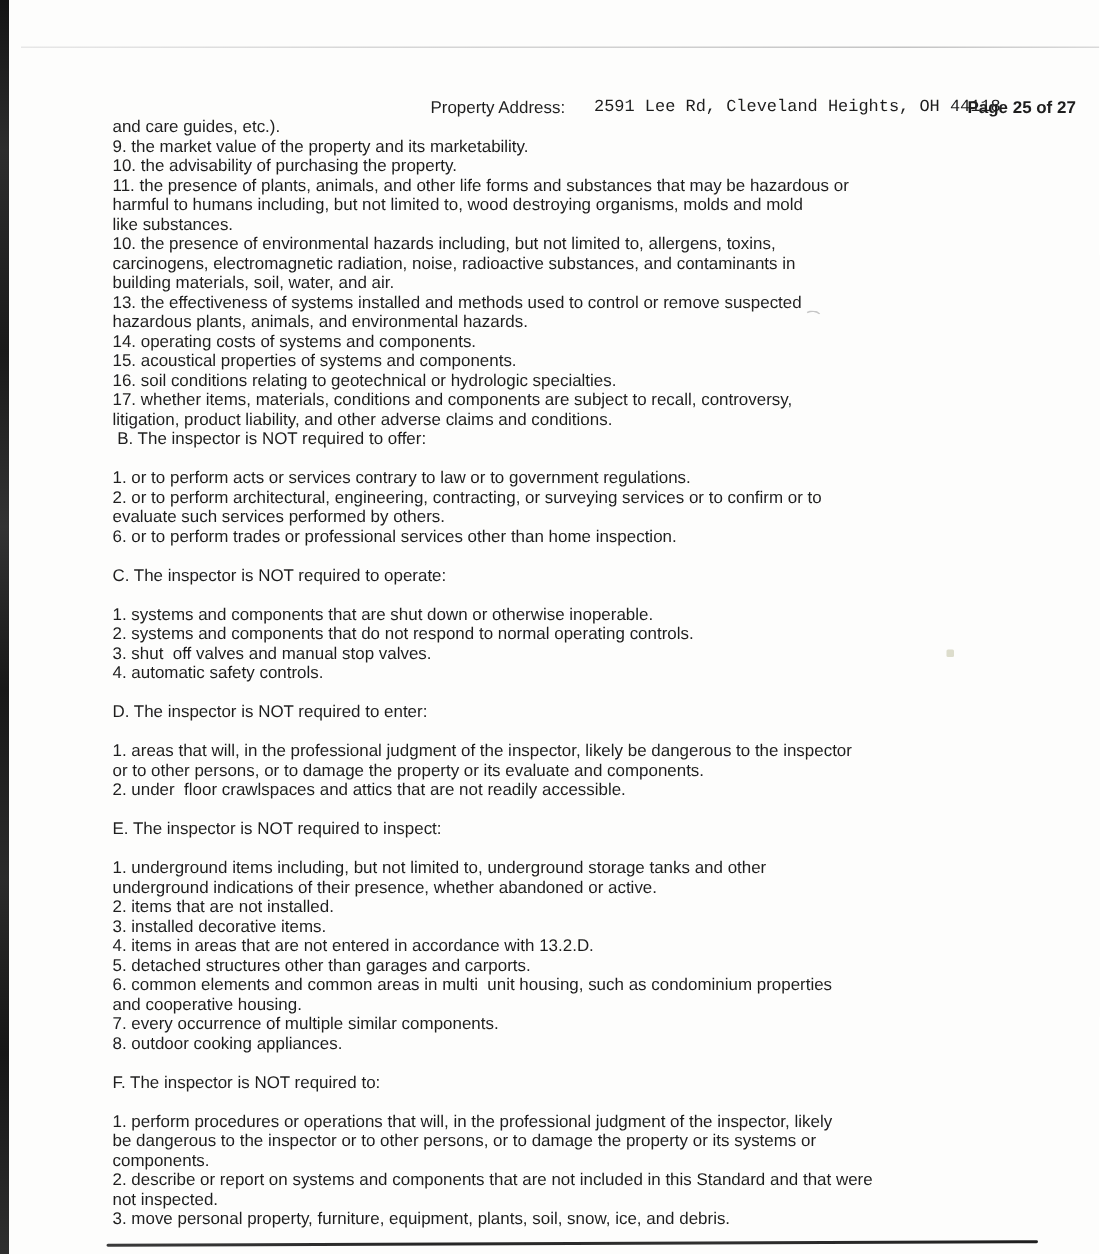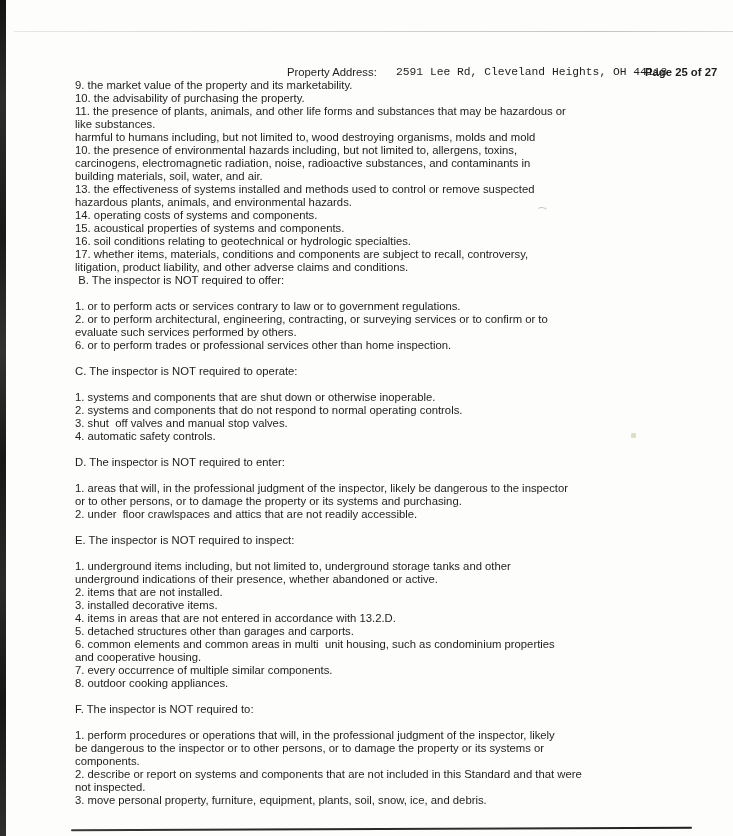--- a/index.html
+++ b/index.html
@@ -91,25 +91,26 @@
   <div class="scan-edge"></div>
   <div class="top-rule"></div>
 
   <div class="header">
     <span class="lbl">Property Address:</span>
     <span class="val">2591 Lee Rd, Cleveland Heights, OH 44118</span>
     <span class="page-num">Page 25 of 27</span>
   </div>
 
   <div class="body-text" id="doc-body">
+      <div class="line">and care guides, etc.).</div>
       <div class="line">9. the market value of the property and its marketability.</div>
       <div class="line">10. the advisability of purchasing the property.</div>
       <div class="line">11. the presence of plants, animals, and other life forms and substances that may be hazardous or</div>
+      <div class="line">harmful to humans including, but not limited to, wood destroying organisms, molds and mold</div>
       <div class="line">like substances.</div>
-      <div class="line">harmful to humans including, but not limited to, wood destroying organisms, molds and mold</div>
       <div class="line">10. the presence of environmental hazards including, but not limited to, allergens, toxins,</div>
       <div class="line">carcinogens, electromagnetic radiation, noise, radioactive substances, and contaminants in</div>
       <div class="line">building materials, soil, water, and air.</div>
       <div class="line">13. the effectiveness of systems installed and methods used to control or remove suspected</div>
       <div class="line">hazardous plants, animals, and environmental hazards.</div>
       <div class="line">14. operating costs of systems and components.</div>
       <div class="line">15. acoustical properties of systems and components.</div>
       <div class="line">16. soil conditions relating to geotechnical or hydrologic specialties.</div>
       <div class="line">17. whether items, materials, conditions and components are subject to recall, controversy,</div>
       <div class="line">litigation, product liability, and other adverse claims and conditions.</div>
@@ -123,21 +124,21 @@
       <div class="line">C. The inspector is NOT required to operate:</div>
       <div class="line"> </div>
       <div class="line">1. systems and components that are shut down or otherwise inoperable.</div>
       <div class="line">2. systems and components that do not respond to normal operating controls.</div>
       <div class="line">3. shut  off valves and manual stop valves.</div>
       <div class="line">4. automatic safety controls.</div>
       <div class="line"> </div>
       <div class="line">D. The inspector is NOT required to enter:</div>
       <div class="line"> </div>
       <div class="line">1. areas that will, in the professional judgment of the inspector, likely be dangerous to the inspector</div>
-      <div class="line">or to other persons, or to damage the property or its systems and purchasing.</div>
+      <div class="line">or to other persons, or to damage the property or its evaluate and components.</div>
       <div class="line">2. under  floor crawlspaces and attics that are not readily accessible.</div>
       <div class="line"> </div>
       <div class="line">E. The inspector is NOT required to inspect:</div>
       <div class="line"> </div>
       <div class="line">1. underground items including, but not limited to, underground storage tanks and other</div>
       <div class="line">underground indications of their presence, whether abandoned or active.</div>
       <div class="line">2. items that are not installed.</div>
       <div class="line">3. installed decorative items.</div>
       <div class="line">4. items in areas that are not entered in accordance with 13.2.D.</div>
       <div class="line">5. detached structures other than garages and carports.</div>

